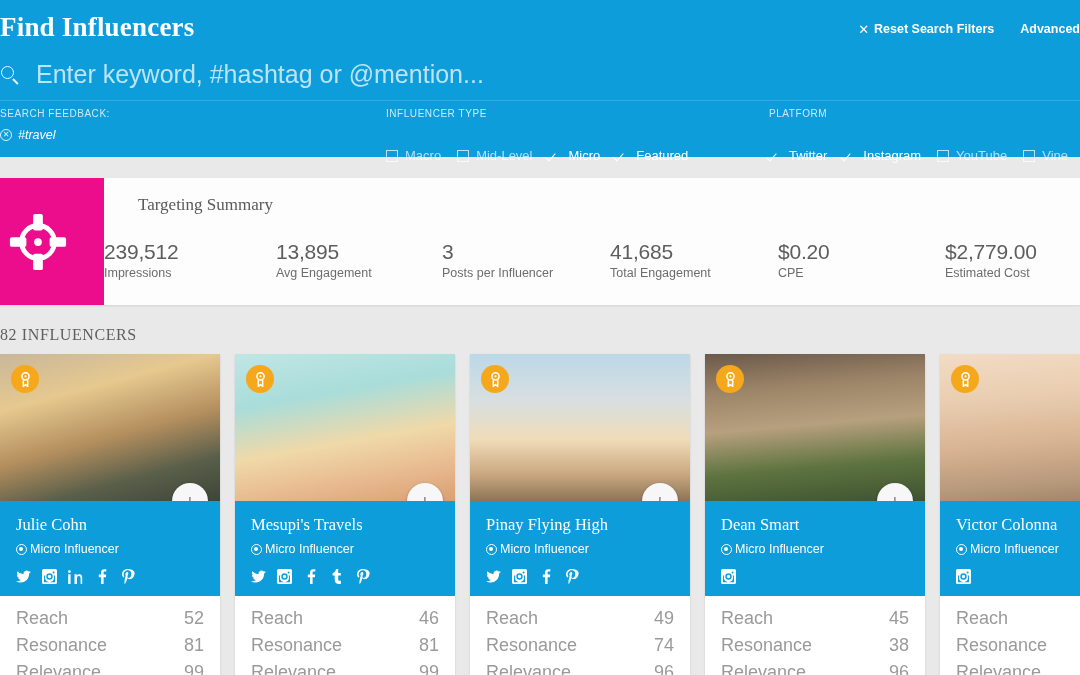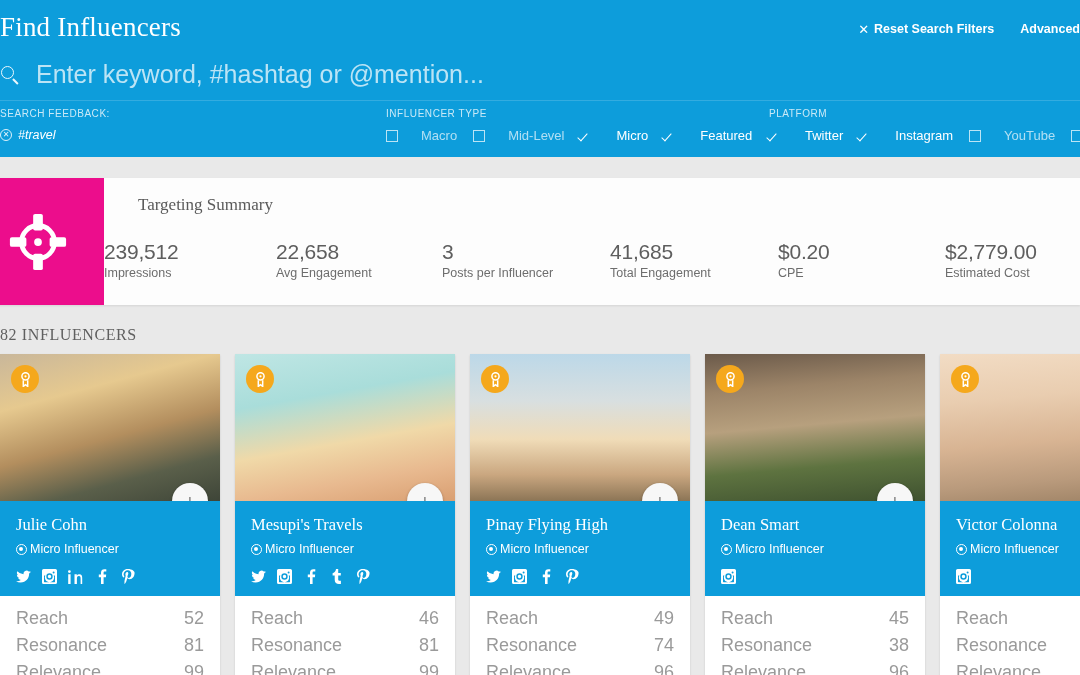--- a/index.html
+++ b/index.html
@@ -13,21 +13,21 @@
 
   
   .page { position: relative; width: 1108px; left: -28px; height: 675px; }
 
   
   .header { background: #0d9ddb; width: 100%; padding: 0; position: relative; }
   .header-top { position: relative; height: 100px; }
   .page-title {
     position: absolute; left: 28px; top: 12px;
     font-family: "Liberation Serif", serif;
-    font-size: 27px; font-weight: 400; color: #ffffff; letter-spacing: .2px;
+    font-size: 27px; font-weight: 700; color: #ffffff; letter-spacing: .2px;
   }
   .header-links {
     position: absolute; right: 0px; top: 22px;
     display: flex; align-items: center; gap: 26px;
     font-size: 12.5px; font-weight: bold; color: #ffffff;
   }
   .header-link { display: flex; align-items: center; gap: 5px; cursor: pointer; white-space: nowrap; }
   .x-icon { font-size: 13px; font-weight: 400; line-height: 1; }
 
   
@@ -68,21 +68,21 @@
   .filter-items { display: flex; align-items: center; gap: 16px; }
 
   .tag { display: flex; align-items: center; gap: 6px; cursor: pointer; }
   .tag-x {
     width: 12px; height: 12px; border-radius: 50%;
     border: 1px solid rgba(255,255,255,.85); color: rgba(255,255,255,.9);
     font-size: 8px; line-height: 10px; text-align: center; flex: none;
   }
   .tag-text { font-style: italic; font-size: 12.5px; color: #ffffff; }
 
-  .cb { display: flex; align-items: center; gap: 23px; cursor: pointer; font-size: 13px; white-space: nowrap; }
+  .cb { display: flex; align-items: center; gap: 7px; cursor: pointer; font-size: 13px; white-space: nowrap; margin-top: 20px; }
   .cb .box { width: 12px; height: 12px; border: 1.6px solid rgba(255,255,255,.72); flex: none; }
   .cb .tick {
     width: 13px; height: 12px; flex: none; position: relative;
   }
   .cb .tick::before {
     content:""; position: absolute; left: 0px; top: 1px;
     width: 4px; height: 9px; border: solid #fff; border-width: 0 1.8px 1.8px 0;
     transform: rotate(42deg);
   }
   .cb.off .lbl { color: rgba(255,255,255,.68); }
@@ -264,21 +264,21 @@
         </svg>
       </div>
       <div class="summary-body">
         <div class="sum-title">Targeting Summary</div>
         <div class="stats" id="stats-row">
             <div class="stat" style="position: absolute; left: 0px; top: 62px;">
               <div class="stat-val">239,512</div>
               <div class="stat-lbl">Impressions</div>
             </div>
             <div class="stat" style="position: absolute; left: 172px; top: 62px;">
-              <div class="stat-val">22,658</div>
+              <div class="stat-val">13,895</div>
               <div class="stat-lbl">Avg Engagement</div>
             </div>
             <div class="stat" style="position: absolute; left: 338px; top: 62px;">
               <div class="stat-val">3</div>
               <div class="stat-lbl">Posts per Influencer</div>
             </div>
             <div class="stat" style="position: absolute; left: 506px; top: 62px;">
               <div class="stat-val">41,685</div>
               <div class="stat-lbl">Total Engagement</div>
             </div>

